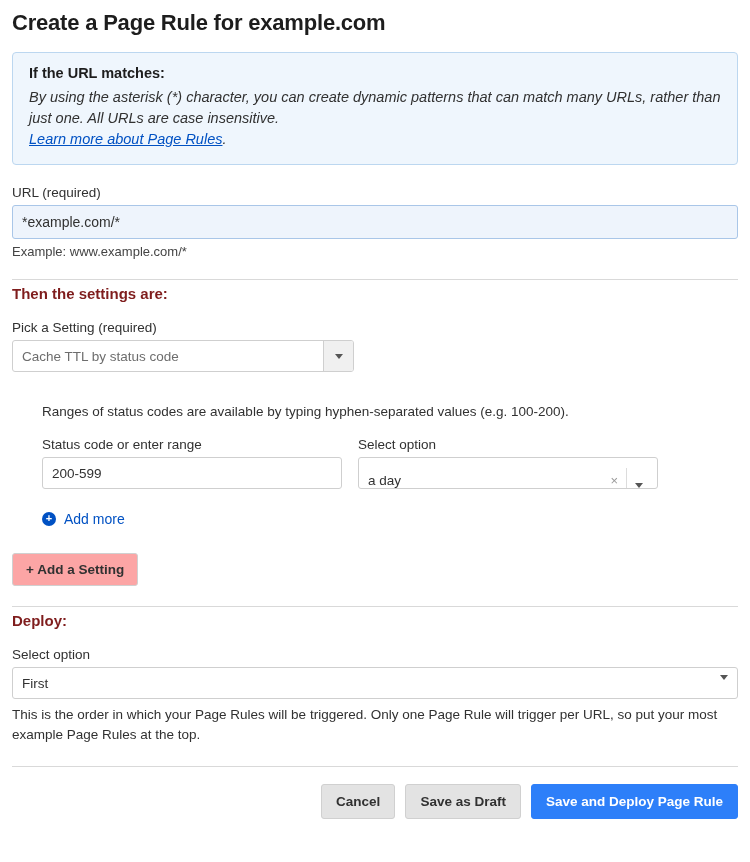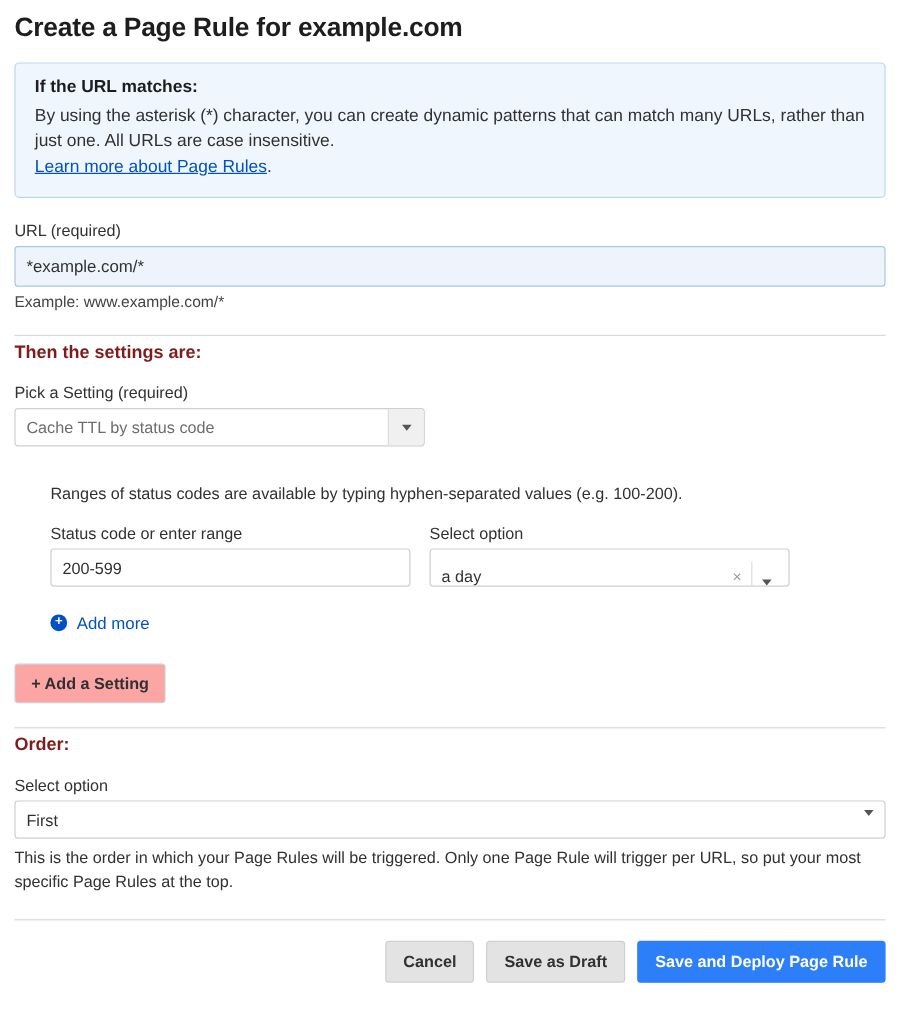--- a/index.html
+++ b/index.html
@@ -37,20 +37,21 @@
   .info-title {
     font-weight: bold;
     font-size: 14.5px;
     color: #1d1d1d;
     margin-bottom: 6px;
   }
   .info-text {
     font-size: 14.5px;
     line-height: 1.45;
     color: #313131;
+    font-style: italic;
   }
   .info-link {
     color: #0051c3;
     text-decoration: underline;
     cursor: pointer;
   }
   .field-label {
     font-size: 13.5px;
     color: #313131;
     margin-bottom: 5px;
@@ -316,32 +317,32 @@
     <div class="add-more">
       <span class="plus-circle">+</span>
       <span>Add more</span>
     </div>
   </div>
 
   <button class="add-setting-btn">+ Add a Setting</button>
 
   <hr class="divider">
 
-  <div class="section-heading">Order:</div>
+  <div class="section-heading">Deploy:</div>
 
   <label class="field-label">Select option</label>
   <div style="position:relative;">
     <select class="order-select">
       <option>First</option>
     </select>
     <span class="order-arrow">
       <span class="caret-down"></span>
     </span>
   </div>
-  <div class="order-desc">This is the order in which your Page Rules will be triggered. Only one Page Rule will trigger per URL, so put your most specific Page Rules at the top.</div>
+  <div class="order-desc">This is the order in which your Page Rules will be triggered. Only one Page Rule will trigger per URL, so put your most example Page Rules at the top.</div>
 
   <hr class="divider">
 
   <div class="footer">
     <button class="btn btn-cancel">Cancel</button>
     <button class="btn btn-draft">Save as Draft</button>
     <button class="btn btn-primary">Save and Deploy Page Rule</button>
   </div>
 
 </div>

